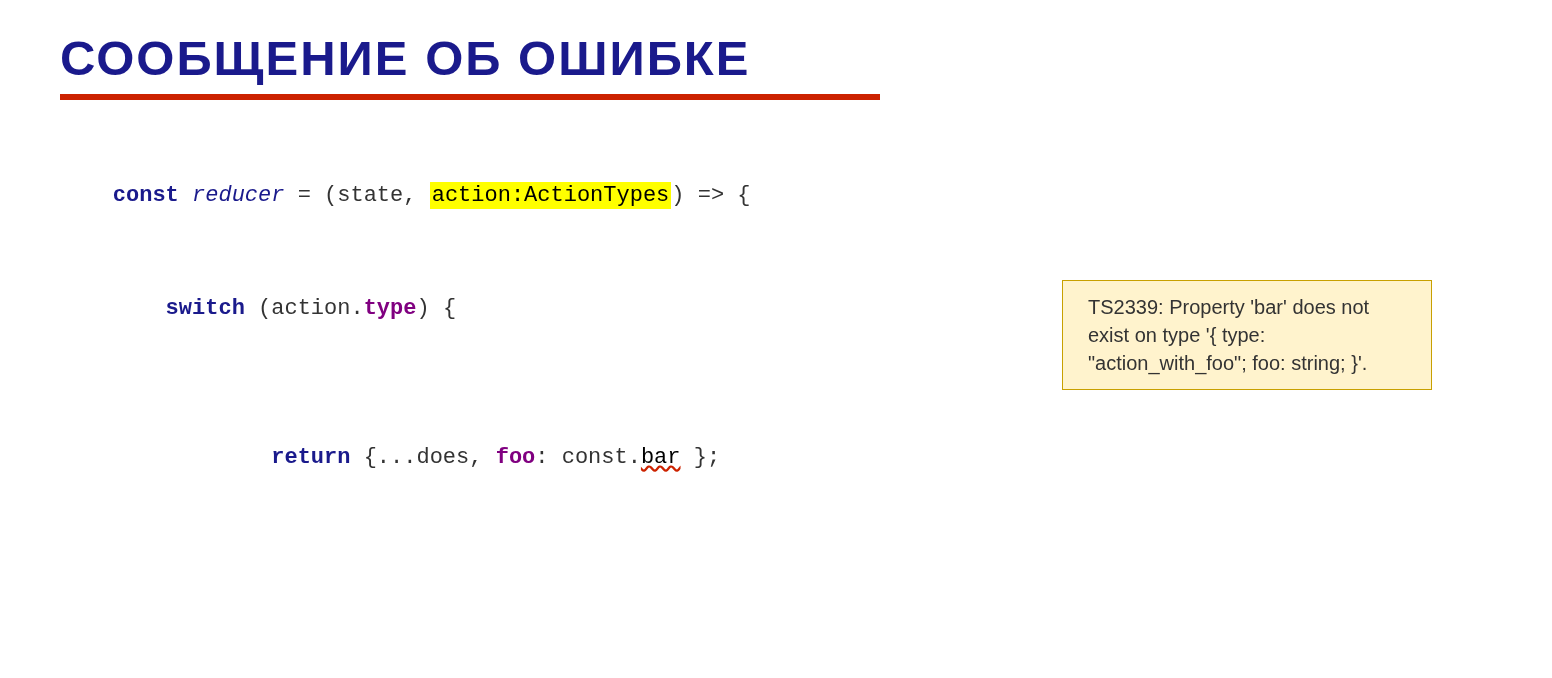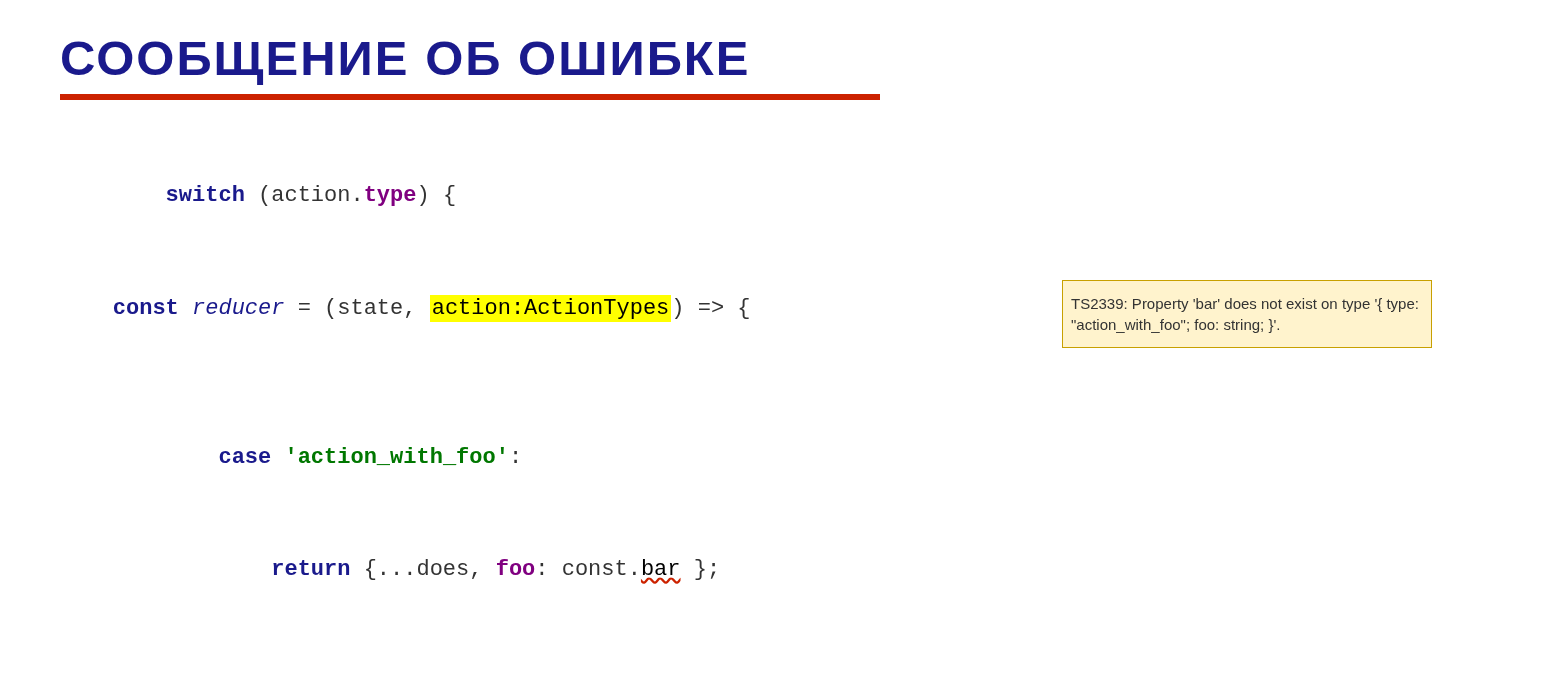--- a/index.html
+++ b/index.html
@@ -64,51 +64,48 @@
       text-decoration-color: #cc2200;
       text-decoration-style: wavy;
     }
 
     .tooltip-box {
       position: absolute;
       right: 60px;
       top: 140px;
       background: #fff3cd;
       border: 1.5px solid #c8a000;
-      padding: 12px 8px;
+      padding: 12px 25px;
       font-family: Arial, sans-serif;
-      font-size: 15px;
+      font-size: 20px;
       color: #333333;
       max-width: 370px;
       line-height: 1.4;
     }
 
     .normal { color: #333333; font-weight: normal; font-style: normal; }
   </style>
 </head>
 <body>
 
 <h1 class="page-title">СООБЩЕНИЕ ОБ ОШИБКЕ</h1>
 <div class="title-underline"></div>
 
 <div class="code-block">
 
   <span class="code-line">
-    <span class="kw-switch">    switch</span><span class="normal"> (action.</span><span class="prop-purple">type</span><span class="normal">) {</span>
+    <span class="kw-const">const</span><span class="normal"> </span><span class="kw-italic">reducer</span><span class="normal"> = (state, </span><span class="highlight-yellow">action:ActionTypes</span><span class="normal">) =&gt; {</span>
   </span>
 
   <span class="code-line">
-    <span class="kw-const">const</span><span class="normal"> </span><span class="kw-italic">reducer</span><span class="normal"> = (state, </span><span class="highlight-yellow">action:ActionTypes</span><span class="normal">) =&gt; {</span>
+    <span class="kw-switch">    switch</span><span class="normal"> (action.</span><span class="prop-purple">type</span><span class="normal">) {</span>
   </span>
 
   <span class="code-line"> </span>
 
-  <span class="code-line">
-    <span class="kw-case">        case</span><span class="str-green"> 'action_with_foo'</span><span class="normal">:</span>
-  </span>
 
   <span class="code-line">
     <span class="kw-return">            return</span><span class="normal"> {...does, </span><span class="prop-purple">foo</span><span class="normal">: const.</span><span class="underline-red">bar</span><span class="normal"> };</span>
   </span>
 
   <span class="code-line"> </span>
 
   <span class="code-line">
     
   </span>

